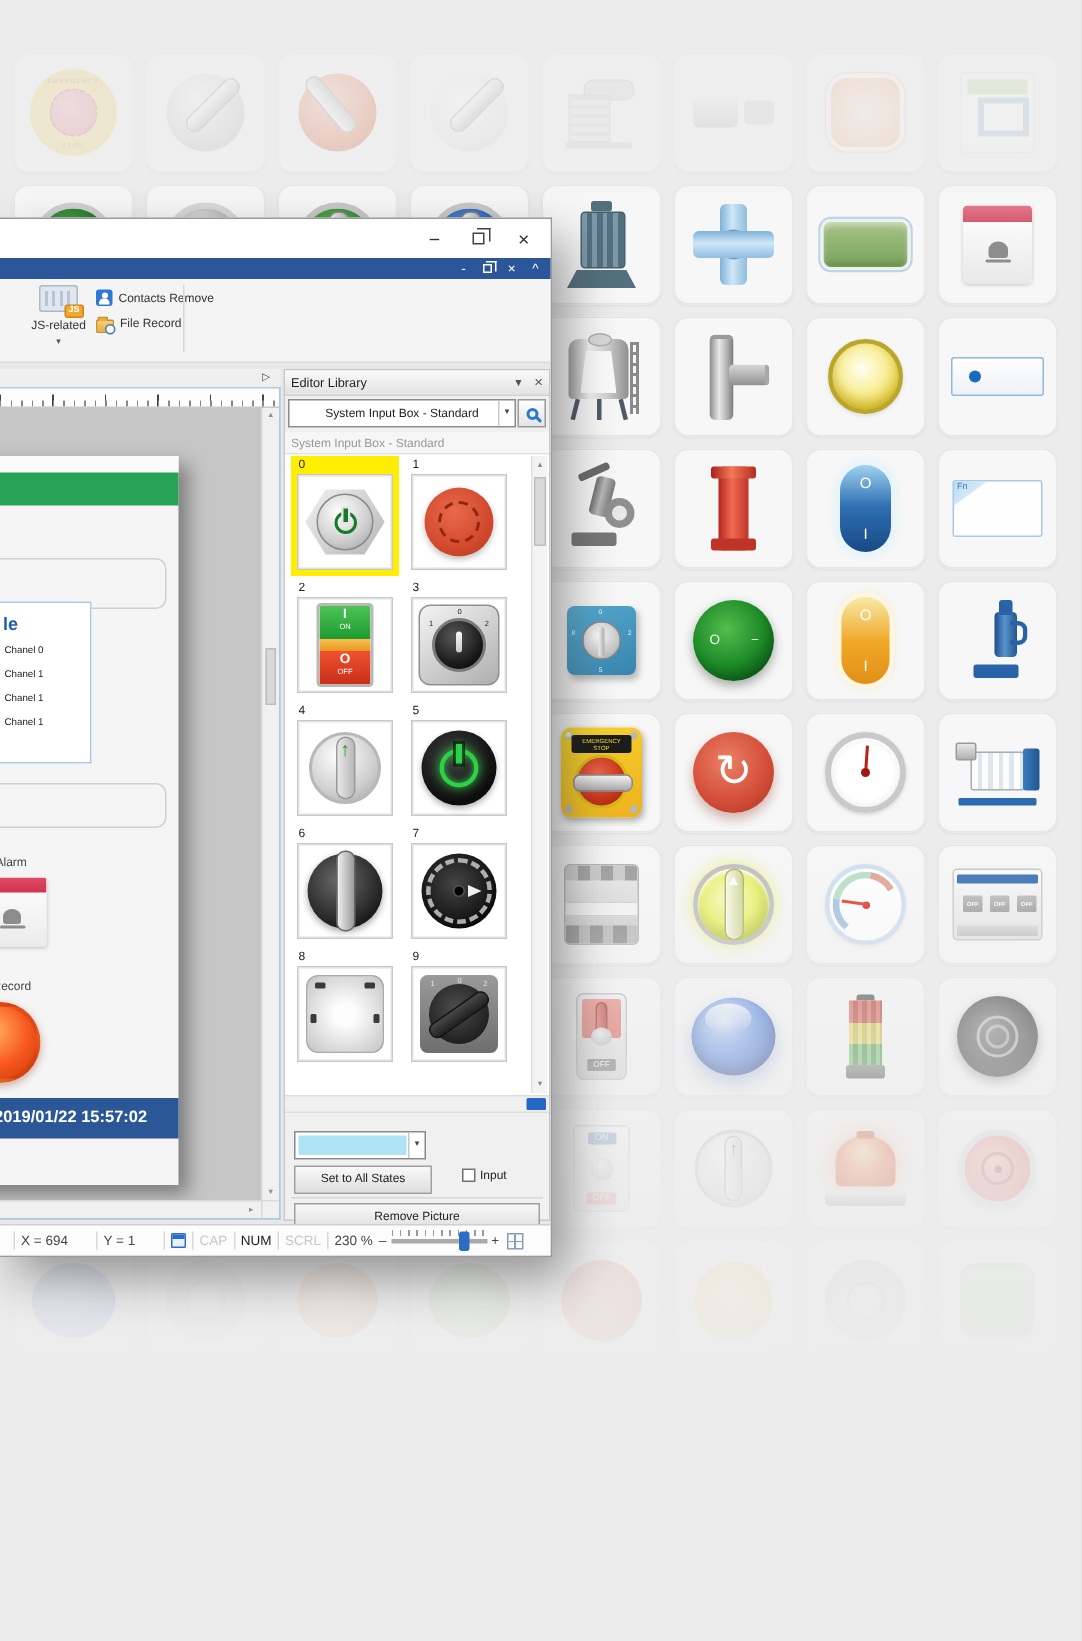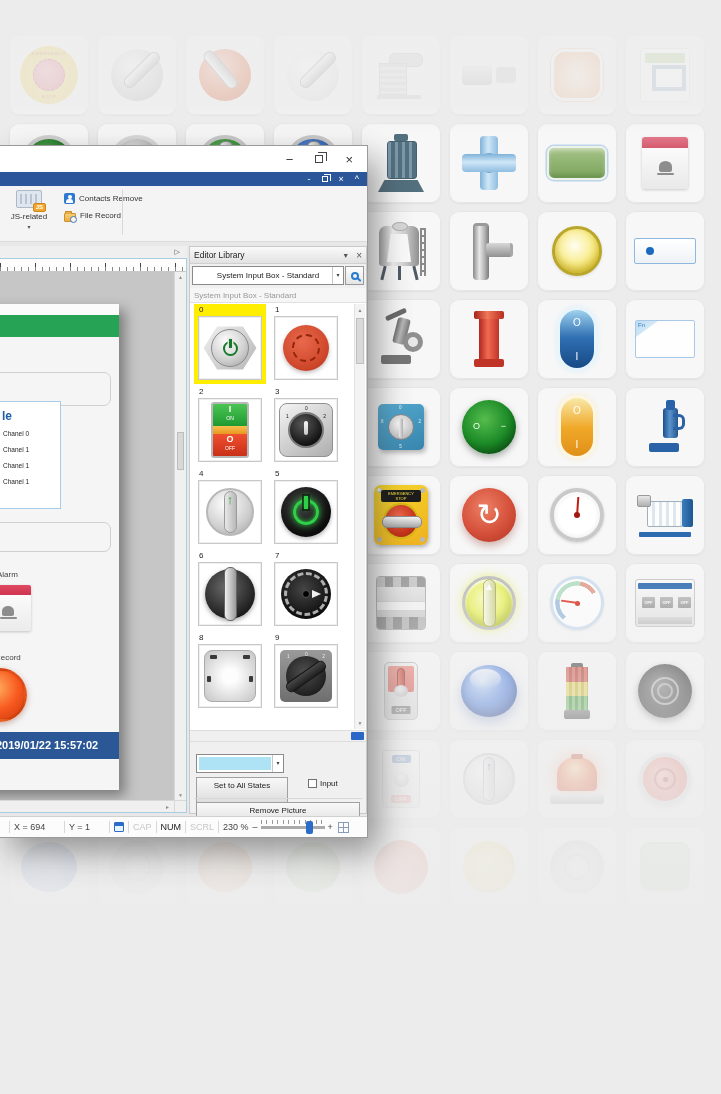--- a/index.html
+++ b/index.html
@@ -305,21 +305,21 @@
   .tbar{position:absolute;left:0;top:0;width:100%;height:26px;background:#fff;
     display:flex;align-items:center;justify-content:flex-end;gap:22px;padding-right:14px;color:#333;font-size:13px}
   .tbar .tb{cursor:default;line-height:1}
   .rest{width:8px;height:8px;border:1px solid #444;position:relative;background:#fff}
   .rest::before{content:"";position:absolute;left:2px;top:-4px;width:8px;height:8px;border:1px solid #444;border-bottom:none;border-left:none}
   .dbar{position:absolute;left:0;top:26px;width:100%;height:14px;background:#2b579a;
     display:flex;align-items:center;justify-content:flex-end;gap:11px;padding-right:8px;color:#fff;font-size:9px}
   .rest2{width:6px;height:6px;border:1px solid #fff;position:relative}
   .rest2::before{content:"";position:absolute;left:1px;top:-3px;width:6px;height:6px;border:1px solid #fff;border-bottom:none;border-left:none}
   .ribbon{position:absolute;left:0;top:40px;width:100%;height:56px;background:#f4f4f4;border-bottom:1px solid #dcdcdc}
-  .rb-big{position:absolute;left:2px;top:2px;width:54px;height:52px;display:flex;flex-direction:column;align-items:center;font-size:8px;color:#333}
+  .rb-big{position:absolute;left:12px;top:2px;width:54px;height:52px;display:flex;flex-direction:column;align-items:center;font-size:8px;color:#333}
   .jsic{width:26px;height:18px;background:#dfe6ee;border:1px solid #aeb9c8;border-radius:2px;position:relative;margin-top:2px}
   .jsic::before{content:"";position:absolute;inset:3px;background:repeating-linear-gradient(90deg,#b8c4d4 0 2px,transparent 2px 5px)}
   .jsic .bd{position:absolute;right:-5px;bottom:-5px;background:#f2a72e;border:1px solid #cd8617;border-radius:2px;
     color:#fff;font-size:6px;line-height:7px;padding:0 2px}
   .rb-big .lbl{margin-top:4px}
   .rb-big .dd{font-size:6px;color:#555;margin-top:2px}
   .rb-item{position:absolute;left:64px;height:15px;display:flex;align-items:center;gap:4px;font-size:8px;color:#333}
   .cic{width:11px;height:11px;background:#2f7ad0;border-radius:2px;position:relative}
   .cic::before{content:"";position:absolute;left:50%;top:2px;width:4px;height:4px;margin-left:-2px;border-radius:50%;background:#fff}
   .cic::after{content:"";position:absolute;left:50%;bottom:1.5px;width:7px;height:3.5px;margin-left:-3.5px;border-radius:3px 3px 0 0;background:#fff}
@@ -393,21 +393,21 @@
   .cell{position:absolute;width:72px;height:80px}
   .cell .lb{display:block;font-size:8px;color:#222;margin:1px 0 0 5px;line-height:10px}
   .cell .bx{position:absolute;left:4px;top:12px;width:64px;height:64px;background:#fff;border:1px solid #c8c8c8;
     box-shadow:inset 0 0 0 1px #efefef;display:flex;align-items:center;justify-content:center}
   .cell.sel{background:#ffee00}
   .phsb{position:absolute;left:0;top:483px;width:100%;height:12px;background:#f0f0f0;border:1px solid #ddd;border-left:none;border-right:none}
   .phsb .th{position:absolute;right:2px;top:1px;width:13px;height:8px;background:#2a66c8;border-radius:1px}
   .scombo{position:absolute;left:6px;top:507px;width:88px;height:19px;background:#fff;border:1px solid #8a8a8a}
   .scombo .fill{position:absolute;left:2px;top:2px;right:12px;bottom:2px;background:#aee2f5}
   .scombo .ar{position:absolute;right:0;top:0;width:11px;height:100%;border-left:1px solid #c8c8c8;font-size:6px;line-height:17px;text-align:center;color:#444}
-  .pbtn{position:absolute;height:26px;background:linear-gradient(#f8f8f8,#dedede);border:1px solid #a0a0a0;
+  .pbtn{position:absolute;height:19px;background:linear-gradient(#f8f8f8,#dedede);border:1px solid #a0a0a0;
     font-size:8px;color:#222;text-align:center;line-height:15px}
   .setall{left:6px;top:530px;width:92px}
   .chkrow{position:absolute;left:118px;top:532px;display:flex;align-items:center;gap:3px;font-size:8px;color:#222}
   .chk{width:9px;height:9px;border:1px solid #707070;background:#fff}
   .pdiv{position:absolute;left:4px;right:4px;top:551px;height:1px;background:#d8d8d8}
   .remove{left:6px;top:555px;width:164px}
 
   
   .pi-hex{width:54px;height:47px;background:linear-gradient(135deg,#f2f2f2,#b4b4b4);
     clip-path:polygon(26% 4%,74% 4%,99% 50%,74% 96%,26% 96%,1% 50%);display:flex;align-items:center;justify-content:center}

